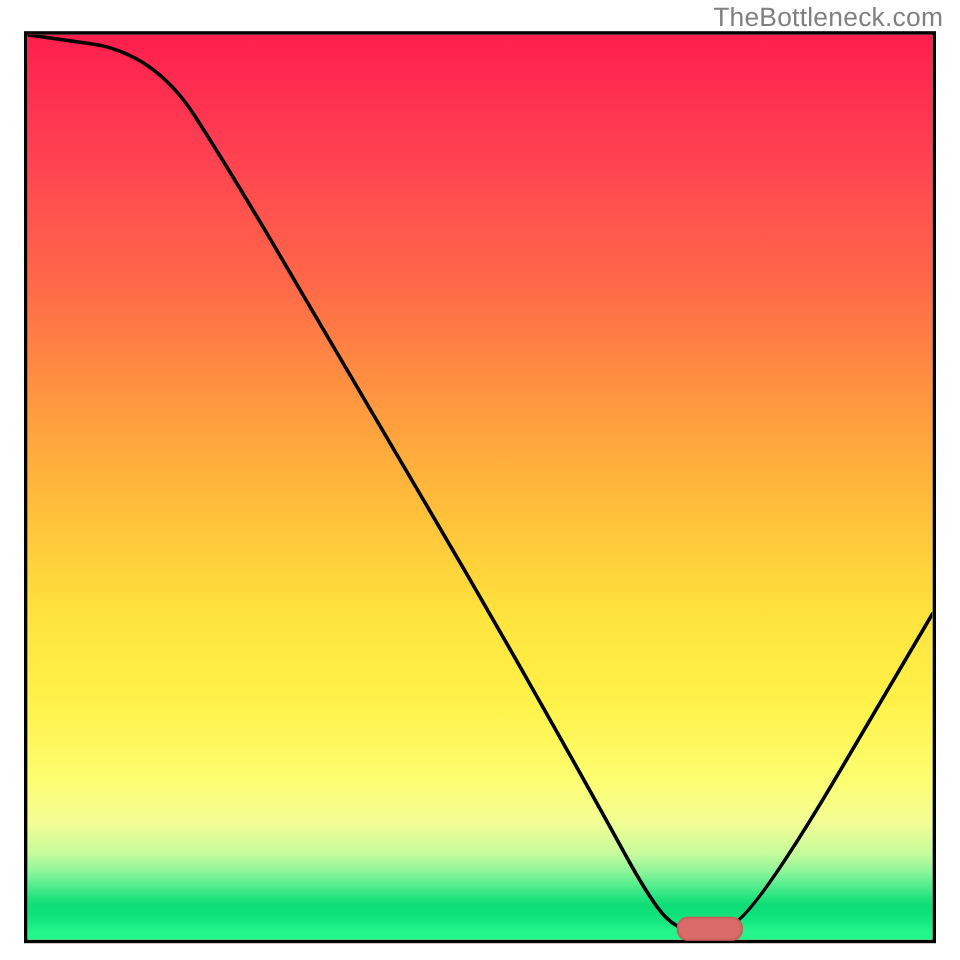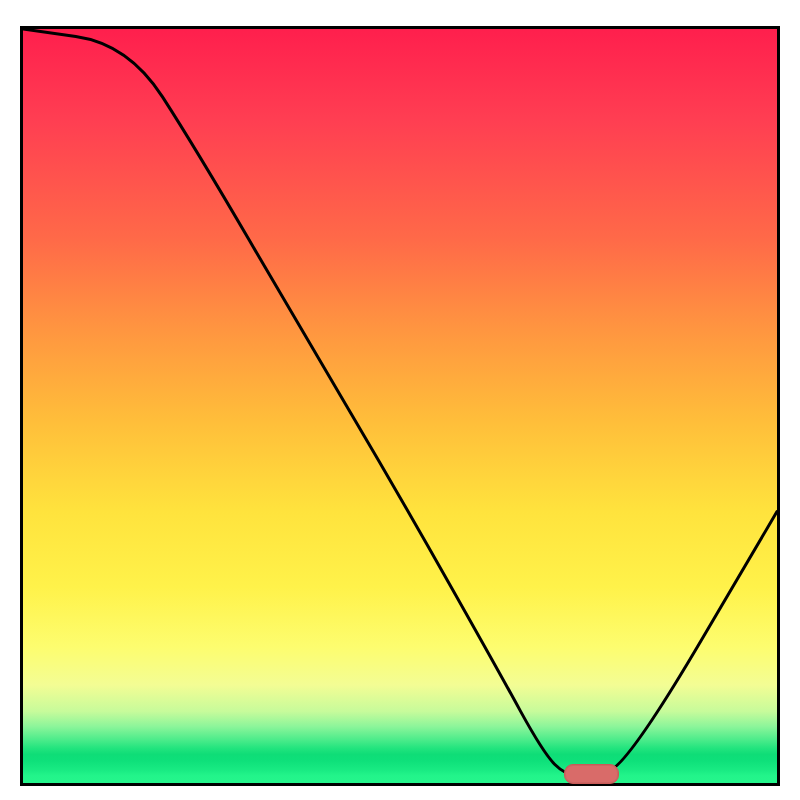--- a/index.html
+++ b/index.html
@@ -73,20 +73,21 @@
     border-radius: 9px;
     background: #d96b69;
     border: 1px solid #c95a57;
     box-shadow: 0 0 0 1px rgba(0,0,0,0.05) inset;
   }
 </style>
 </head>
 <body>
 
 <div class="wrap">
+  <div class="watermark">TheBottleneck.com</div>
 
   <div class="frame">
     <div class="gradient"></div>
 
     <svg class="curve" viewBox="0 0 754 754" preserveAspectRatio="none">
       <path id="curvePath" fill="none" stroke="#000" stroke-width="3" stroke-linejoin="round" stroke-linecap="round" d="M 0.0 0.0 Q 0.0 0.0 52.8 7.5 Q 105.6 15.1 139.5 67.9 Q 173.4 120.6 226.2 211.1 Q 279.0 301.6 328.0 384.5 Q 377.0 467.5 426.0 554.2 Q 475.0 640.9 497.6 682.4 Q 520.3 723.8 531.6 735.2 Q 542.9 746.5 554.2 746.5 Q 565.5 746.5 584.4 742.7 Q 603.2 738.9 678.6 610.7 T 754.0 482.6"></path>
     </svg>
 
     <div id="marker" class="marker" style="left: 540.88px; width: 52.78px; top: 735.46px;"></div>
   </div>

